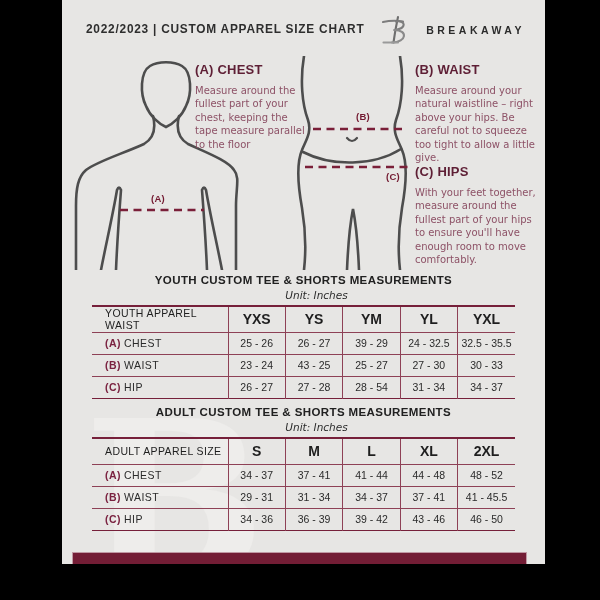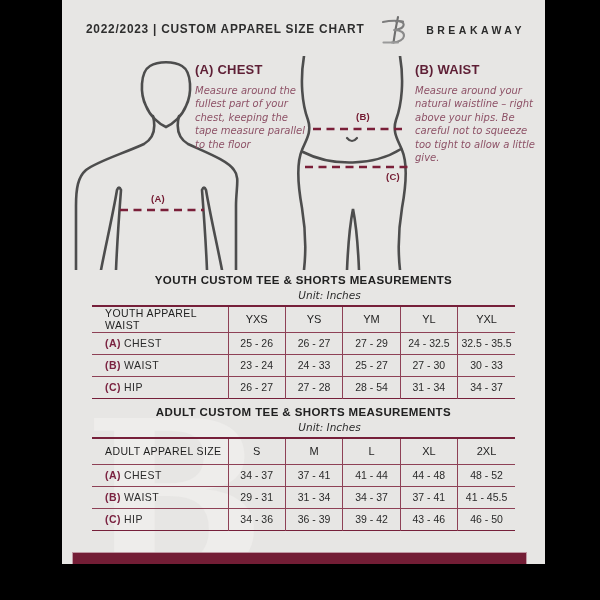--- a/index.html
+++ b/index.html
@@ -24,52 +24,52 @@
   .fig2{ left:228px; top:56px; width:124px; height:214px; }
   .fig svg{ width:100%; height:100%; display:block; }
   .dash-tag{
     position:absolute; font-size:9.5px; font-weight:bold; color:#72182f; letter-spacing:.3px;
   }
 
   
   .guide{ position:absolute; z-index:2; }
   .guide h3{ font-size:13px; font-weight:bold; color:#5e1f35; letter-spacing:.2px; }
   .guide p{
-    margin-top:7px; font-family:"DejaVu Sans", sans-serif; font-style:italic;
+    margin-top:7px; font-family:"DejaVu Sans", sans-serif; 
     font-size:10px; line-height:1.34; color:#8d5166;
   }
   .guide-chest{ left:133px; top:62px;  width:113px; }
   .guide-waist{ left:353px; top:62px;  width:122px; }
   .guide-hips { left:353px; top:164px; width:122px; }
 
   
   .sec-title{
     position:absolute; left:0; width:100%; text-align:center;
     font-size:11.5px; font-weight:bold; color:#212121; letter-spacing:.4px; z-index:2;
   }
   .sec-unit{
-    position:absolute; left:16px; width:100%; text-align:center;
+    position:absolute; left:3px; width:100%; text-align:center;
     font-family:"DejaVu Sans", sans-serif; font-style:italic;
     font-size:10.5px; color:#2b2b2b; z-index:2;padding-left:20px;
   }
   .yt-title{ top:274px; } .yt-unit{ top:289px; }
   .ad-title{ top:406px; } .ad-unit{ top:421px; }
 
   
   table.size-table{
     position:absolute; left:30px; width:423px; z-index:2;
     border-collapse:collapse; table-layout:fixed;
     border-top:2.5px solid #76203a; border-bottom:1.8px solid #76203a;
   }
   .yt-table{ top:305px; } .ad-table{ top:437px; }
   .size-table col.c0{ width:136px; }
   .size-table th, .size-table td{
     font-size:10.5px; color:#2b2b2b; text-align:center; vertical-align:middle;
   }
-  .size-table thead th{ height:26px; font-weight:normal; font-size:11px; color:#1e1e1e; }
+  .size-table thead th{ height:26px; font-weight:bold; font-size:14px; color:#1e1e1e; }
   .size-table tbody td{ height:22px; }
   .size-table th.lbl, .size-table td.lbl{
     text-align:left; padding-left:13px; letter-spacing:.4px; font-weight:normal; font-size:10.5px;
   }
   .size-table td:not(.lbl), .size-table th:not(.lbl){ border-left:1.3px solid #8e4156; }
   .size-table tbody tr td{ border-top:1.3px solid #8e4156; }
   .pfx{ color:#7a2240; font-weight:bold; }
 
   
   .watermark{
@@ -133,20 +133,24 @@
     </div>
 
     <div class="guide guide-chest">
       <h3>(A) CHEST</h3>
       <p>Measure around the fullest part of your chest, keeping the tape measure parallel to the floor</p>
     </div>
     <div class="guide guide-waist">
       <h3>(B) WAIST</h3>
       <p>Measure around your natural waistline – right above your hips. Be careful not to squeeze too tight to allow a little give.</p>
     </div>
+    <div class="guide guide-hips">
+      <h3>(C) HIPS</h3>
+      <p>With your feet together, measure around the fullest part of your hips to ensure you'll have enough room to move comfortably.</p>
+    </div>
 
     <div class="watermark">B</div>
 
     <div class="sec-title yt-title">YOUTH CUSTOM TEE &amp; SHORTS MEASUREMENTS</div>
     <div class="sec-unit yt-unit">Unit: Inches</div>
     <table class="size-table yt-table">
       <colgroup>
           <col class="c0">
           <col>
           <col>
@@ -162,28 +166,28 @@
           <th>YM</th>
           <th>YL</th>
           <th>YXL</th>
         </tr>
       </thead>
       <tbody>
         <tr>
           <td class="lbl"><span class="pfx">(A)</span> <span>CHEST</span></td>
           <td>25 - 26</td>
           <td>26 - 27</td>
-          <td>27 - 29</td>
+          <td>39 - 29</td>
           <td>24 - 32.5</td>
           <td>32.5 - 35.5</td>
         </tr>
         <tr>
           <td class="lbl"><span class="pfx">(B)</span> <span>WAIST</span></td>
           <td>23 - 24</td>
-          <td>24 - 33</td>
+          <td>43 - 25</td>
           <td>25 - 27</td>
           <td>27 - 30</td>
           <td>30 - 33</td>
         </tr>
         <tr>
           <td class="lbl"><span class="pfx">(C)</span> <span>HIP</span></td>
           <td>26 - 27</td>
           <td>27 - 28</td>
           <td>28 - 54</td>
           <td>31 - 34</td>

